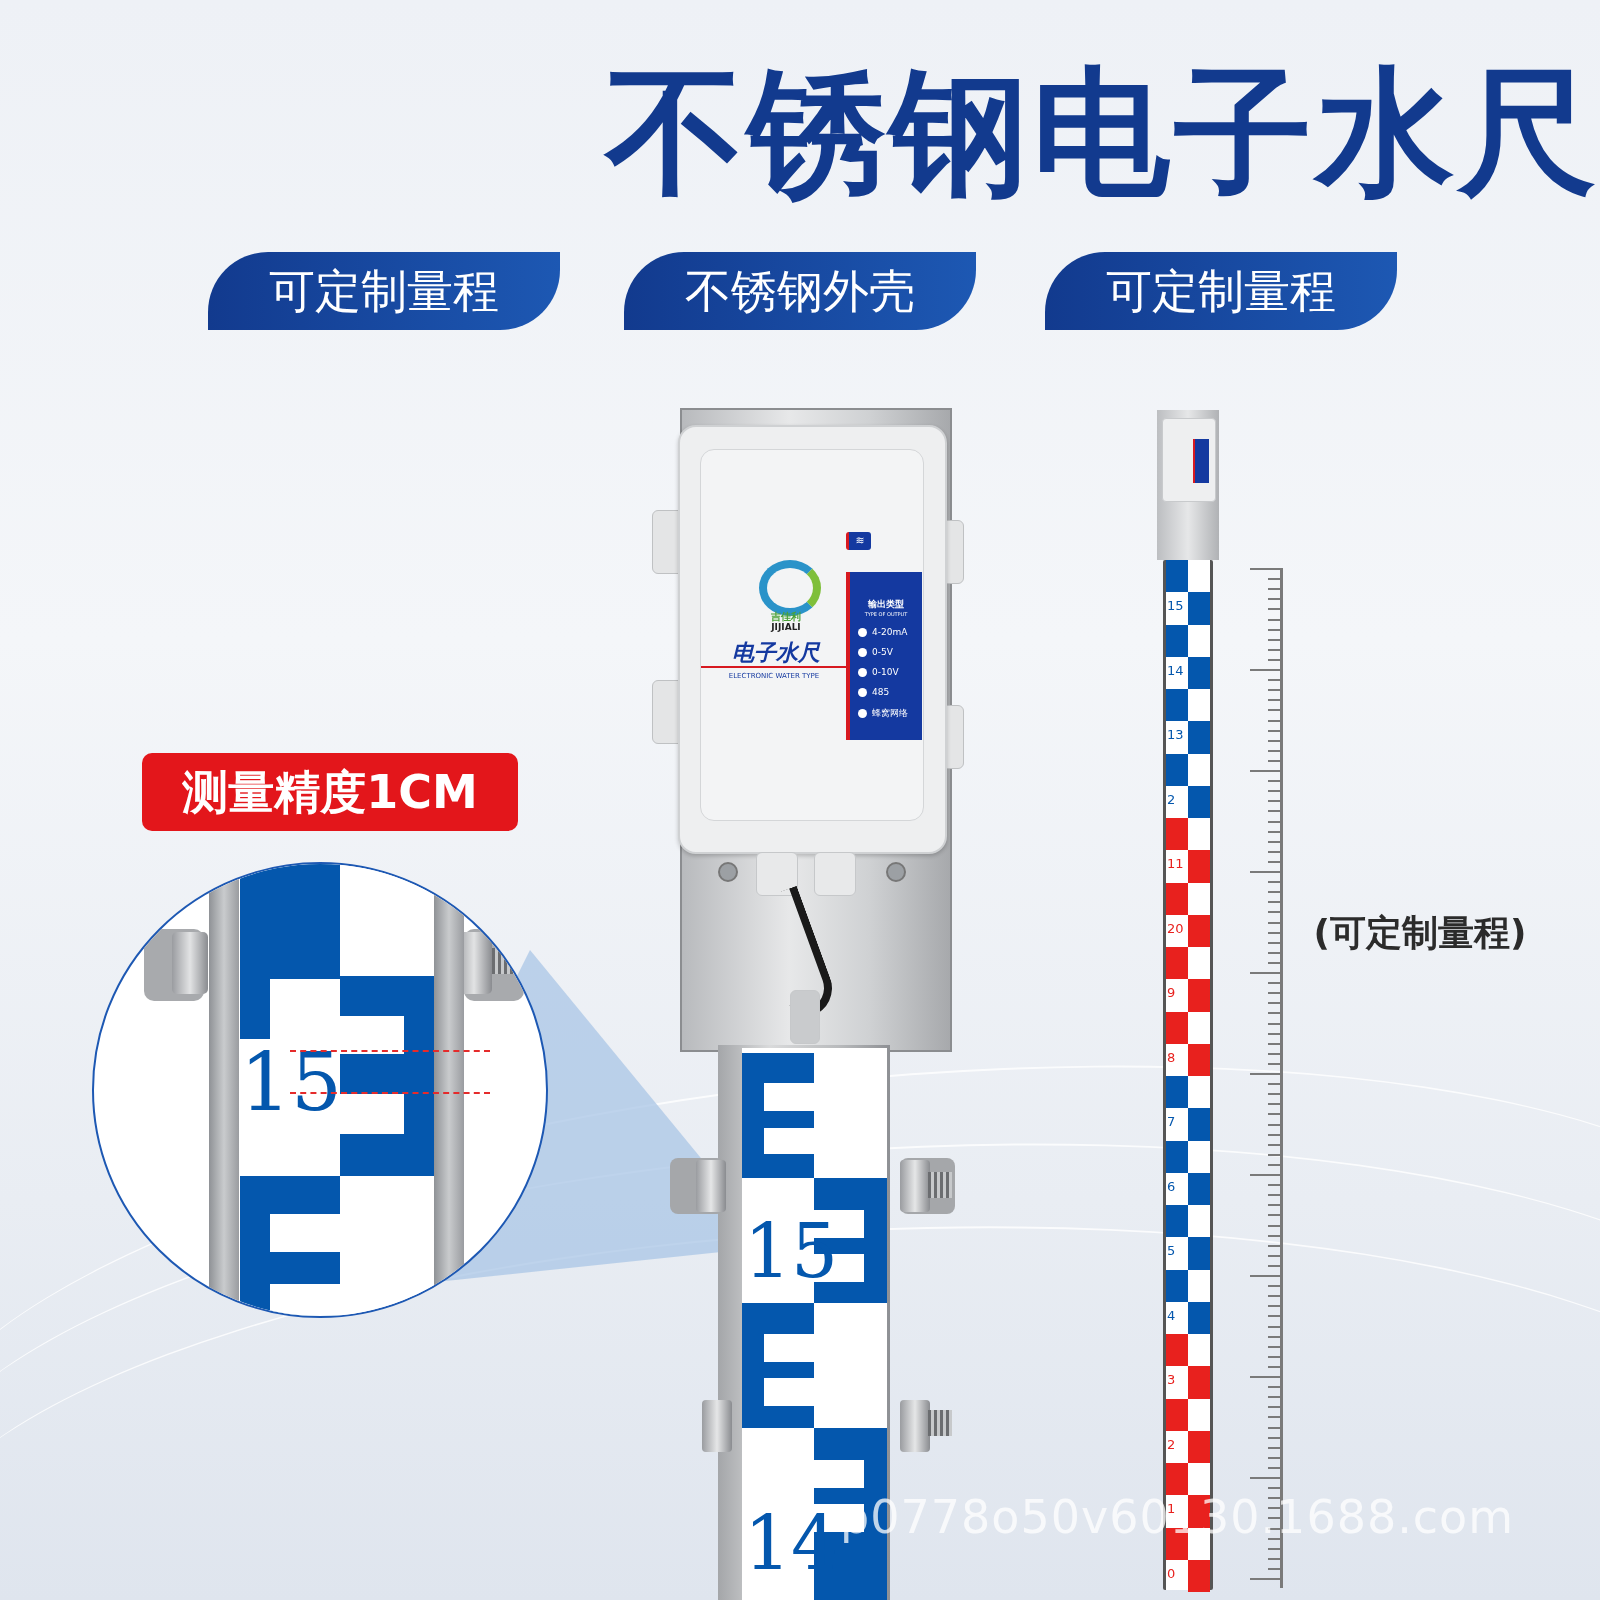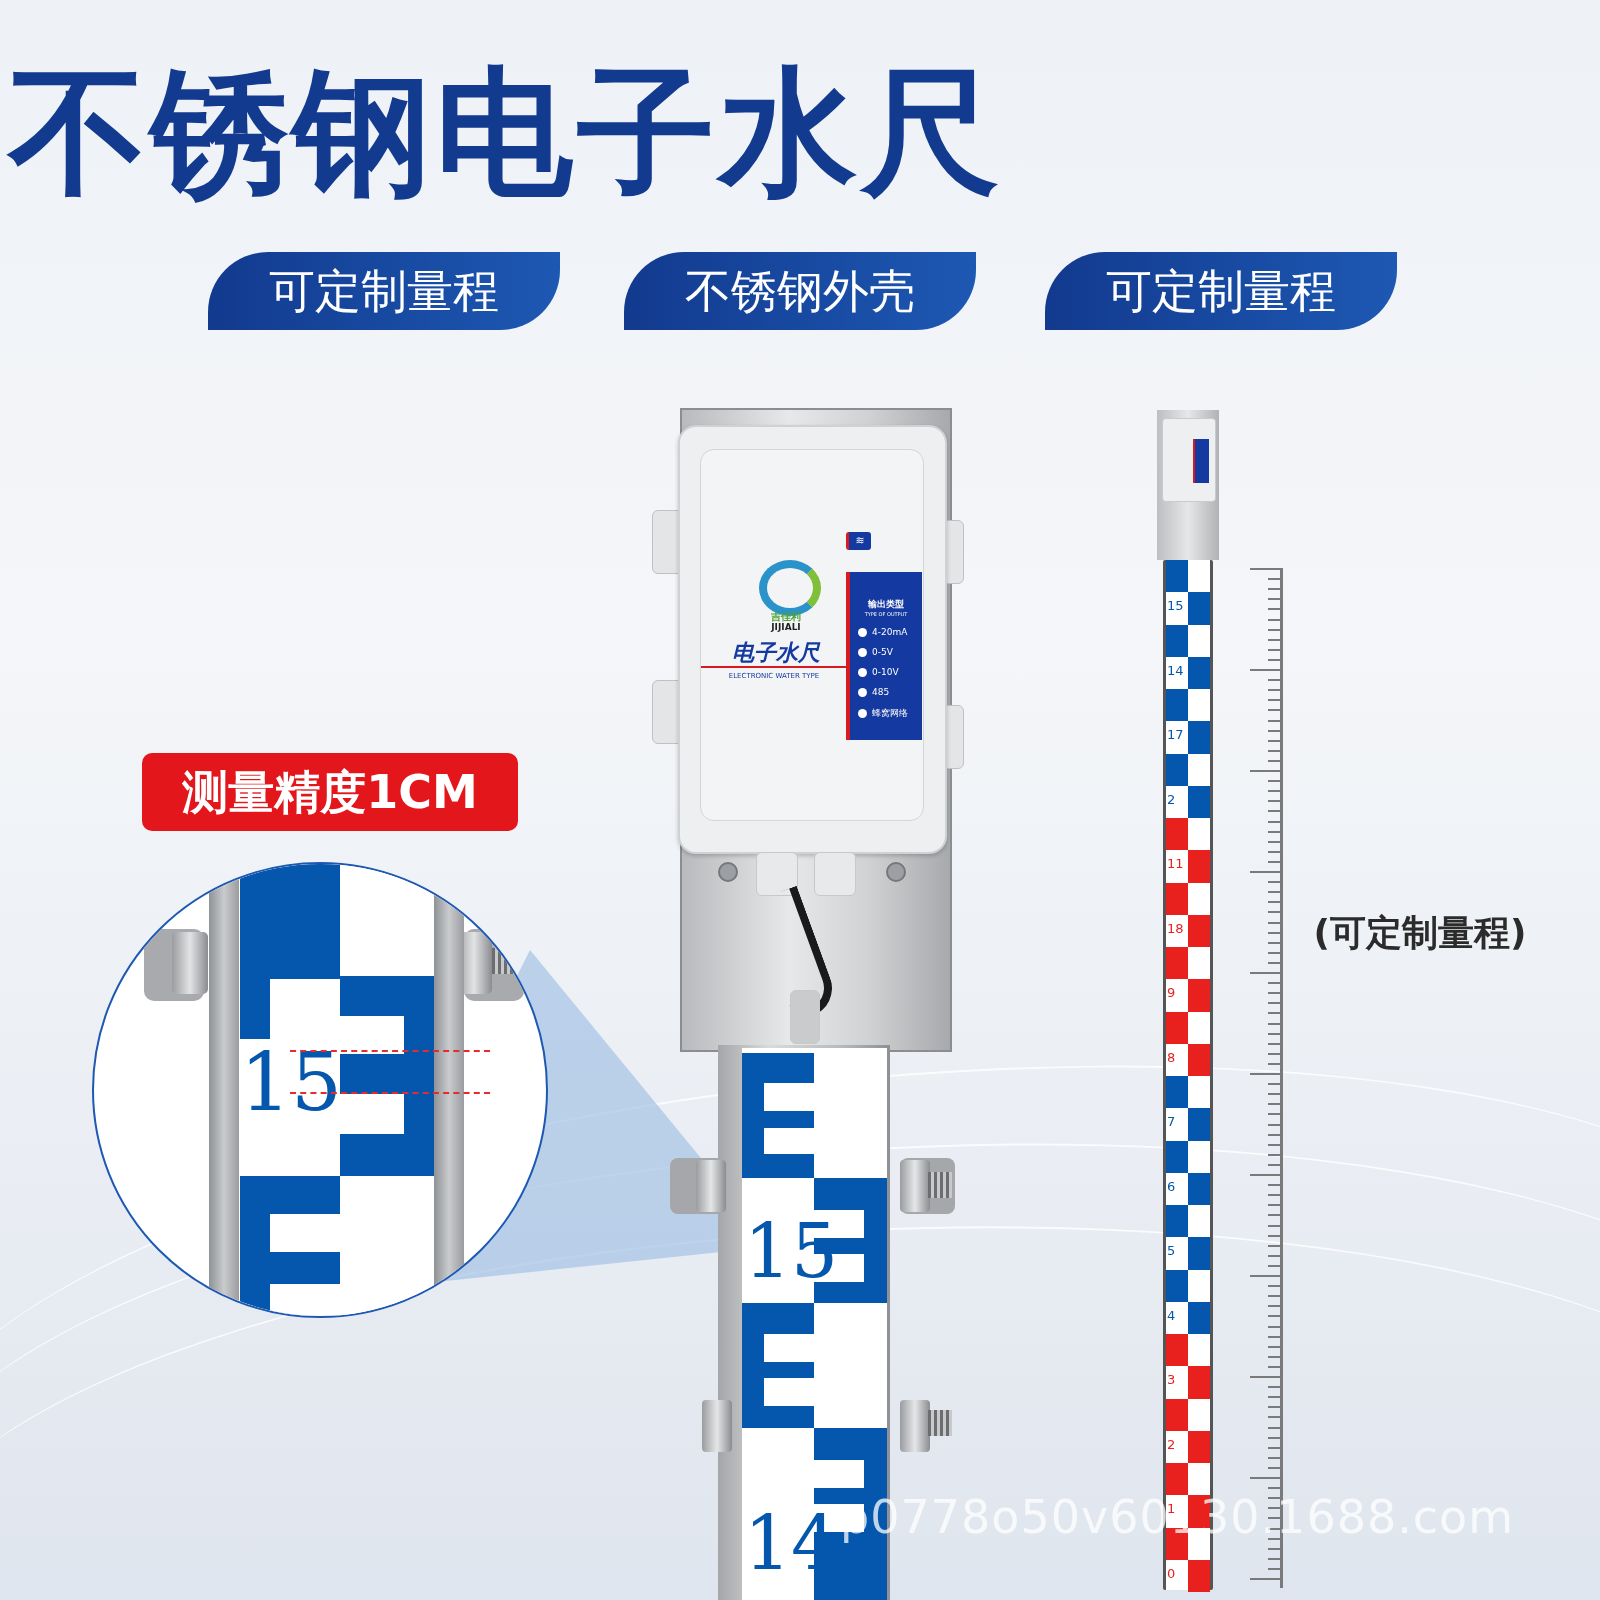--- a/index.html
+++ b/index.html
@@ -1,20 +1,20 @@
 <!DOCTYPE html>
 <html><head>
 <meta charset="utf-8">
 <style>
   html,body{margin:0;padding:0;}
   body{width:1600px;height:1600px;position:relative;overflow:hidden;
     font-family:"DejaVu Sans","Liberation Sans",sans-serif;
     background:linear-gradient(180deg,#eef1f6 0%,#f4f6f9 40%,#e9edf3 75%,#dfe5ee 100%);}
   .bg-wave{position:absolute;left:-100px;width:1900px;border-radius:50%;border-top:2px solid rgba(255,255,255,0.8);}
-  .title{position:absolute;left:0;right:0;top:58px;text-align:left;font-size:138px;font-weight:bold;
+  .title{position:absolute;left:0;right:0;top:58px;text-align:right;font-size:138px;font-weight:bold;
     color:#123a8e;letter-spacing:4px;line-height:150px;margin-left:9px;}
   .tag{position:absolute;top:252px;height:78px;width:352px;background:linear-gradient(90deg,#123a8e,#1d58b3);
     color:#fff;font-size:46px;line-height:78px;text-align:center;border-radius:60px 0 60px 0;}
   .acc-badge{position:absolute;left:142px;top:753px;width:376px;height:78px;background:#e3161b;border-radius:10px;
     color:#fff;font-size:46px;font-weight:bold;line-height:78px;text-align:center;}
   
   .beam{position:absolute;left:0;top:0;width:1600px;height:1600px;}
   .circle{position:absolute;left:92px;top:862px;width:452px;height:452px;border-radius:50%;background:#fff;
     border:2px solid #1d58b3;overflow:hidden;}
   .rail{position:absolute;top:0;bottom:0;width:30px;background:linear-gradient(90deg,#8f9296,#c9cbcd,#9a9ca0);}
@@ -188,30 +188,30 @@
 <div class="rod">
   <div class="rod-inner" id="rodInner">
       <div class="rb" style="left: 0px; top: 0px; width: 22px; height: 32.25px; background: rgb(4, 87, 173);"></div>
       <div class="rb" style="left: 22px; top: 32.25px; width: 22px; height: 32.25px; background: rgb(4, 87, 173);"></div>
       <div class="rnum" style="left: 1px; top: 38.25px; color: rgb(4, 87, 173);">15</div>
       <div class="rb" style="left: 0px; top: 64.5px; width: 22px; height: 32.25px; background: rgb(4, 87, 173);"></div>
       <div class="rb" style="left: 22px; top: 96.75px; width: 22px; height: 32.25px; background: rgb(4, 87, 173);"></div>
       <div class="rnum" style="left: 1px; top: 102.75px; color: rgb(4, 87, 173);">14</div>
       <div class="rb" style="left: 0px; top: 129px; width: 22px; height: 32.25px; background: rgb(4, 87, 173);"></div>
       <div class="rb" style="left: 22px; top: 161.25px; width: 22px; height: 32.25px; background: rgb(4, 87, 173);"></div>
-      <div class="rnum" style="left: 1px; top: 167.25px; color: rgb(4, 87, 173);">17</div>
+      <div class="rnum" style="left: 1px; top: 167.25px; color: rgb(4, 87, 173);">13</div>
       <div class="rb" style="left: 0px; top: 193.5px; width: 22px; height: 32.25px; background: rgb(4, 87, 173);"></div>
       <div class="rb" style="left: 22px; top: 225.75px; width: 22px; height: 32.25px; background: rgb(4, 87, 173);"></div>
       <div class="rnum" style="left: 1px; top: 231.75px; color: rgb(4, 87, 173);">2</div>
       <div class="rb" style="left: 0px; top: 258px; width: 22px; height: 32.25px; background: rgb(232, 33, 30);"></div>
       <div class="rb" style="left: 22px; top: 290.25px; width: 22px; height: 32.25px; background: rgb(232, 33, 30);"></div>
       <div class="rnum" style="left: 1px; top: 296.25px; color: rgb(232, 33, 30);">11</div>
       <div class="rb" style="left: 0px; top: 322.5px; width: 22px; height: 32.25px; background: rgb(232, 33, 30);"></div>
       <div class="rb" style="left: 22px; top: 354.75px; width: 22px; height: 32.25px; background: rgb(232, 33, 30);"></div>
-      <div class="rnum" style="left: 1px; top: 360.75px; color: rgb(232, 33, 30);">18</div>
+      <div class="rnum" style="left: 1px; top: 360.75px; color: rgb(232, 33, 30);">20</div>
       <div class="rb" style="left: 0px; top: 387px; width: 22px; height: 32.25px; background: rgb(232, 33, 30);"></div>
       <div class="rb" style="left: 22px; top: 419.25px; width: 22px; height: 32.25px; background: rgb(232, 33, 30);"></div>
       <div class="rnum" style="left: 1px; top: 425.25px; color: rgb(232, 33, 30);">9</div>
       <div class="rb" style="left: 0px; top: 451.5px; width: 22px; height: 32.25px; background: rgb(232, 33, 30);"></div>
       <div class="rb" style="left: 22px; top: 483.75px; width: 22px; height: 32.25px; background: rgb(232, 33, 30);"></div>
       <div class="rnum" style="left: 1px; top: 489.75px; color: rgb(232, 33, 30);">8</div>
       <div class="rb" style="left: 0px; top: 516px; width: 22px; height: 32.25px; background: rgb(4, 87, 173);"></div>
       <div class="rb" style="left: 22px; top: 548.25px; width: 22px; height: 32.25px; background: rgb(4, 87, 173);"></div>
       <div class="rnum" style="left: 1px; top: 554.25px; color: rgb(4, 87, 173);">7</div>
       <div class="rb" style="left: 0px; top: 580.5px; width: 22px; height: 32.25px; background: rgb(4, 87, 173);"></div>

